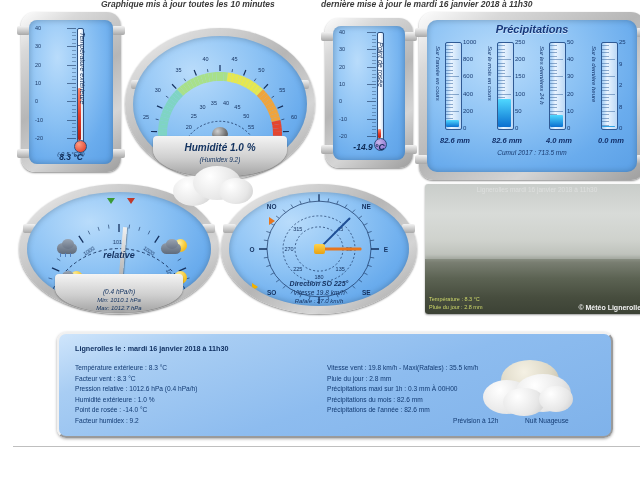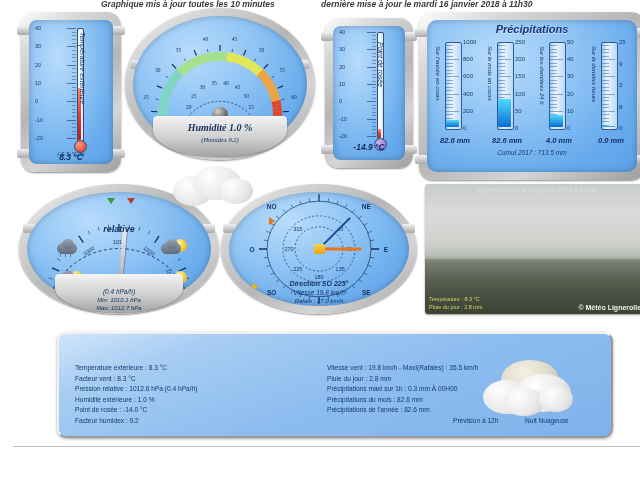--- a/index.html
+++ b/index.html
@@ -156,21 +156,21 @@
           <div class="ttick" style="left: 37px; width: 4px; top: 108.333px; opacity: 0.4;"></div>
           <div class="ttick" style="left: 32px; width: 9px; top: 112px;"></div>
           <div class="tnum" style="left: 0px; top: 112px;">-20</div>
         </div>
       <div class="tlabel" style="left:50px;top:12px;">Température extérieure</div>
       <div class="treadout" style="top:132px;">8.3 °C</div>
       <div class="tsub" style="top:131px;">(-0.5 °C/h)</div>
     </div>
   </div>
 
-  <div class="shell oval" style="left:112px;top:8px;width:190px;height:152px;font-family:Liberation Serif, serif;">
+  <div class="shell oval" style="left:112px;top:28px;width:190px;height:152px;">
     <div class="tab" style="left:6px;top:52px;"></div>
     <div class="tab" style="right:6px;top:52px;"></div>
     <div class="face oval">
       <div class="dial" id="humDial" style="width: 174px; height: 136px;"><svg width="174" height="136">
             <defs>
               <linearGradient id="humg" x1="0" x2="1">
                 <stop offset="0%" stop-color="#7fd4c4"></stop>
                 <stop offset="30%" stop-color="#a8e08a"></stop>
                 <stop offset="52%" stop-color="#e6e84f"></stop>
                 <stop offset="70%" stop-color="#f0a43c"></stop>
@@ -514,21 +514,21 @@
             <div style="position: absolute; width: 1.4px; height: 4px; background: rgb(79, 127, 192); border-radius: 1px; top: 15px; left: 3px;"></div>
             <div style="position: absolute; width: 1.4px; height: 4px; background: rgb(79, 127, 192); border-radius: 1px; top: 15px; left: 8px;"></div>
             <div style="position: absolute; width: 1.4px; height: 4px; background: rgb(79, 127, 192); border-radius: 1px; top: 15px; left: 13px;"></div>
           </div><div style="position: absolute; left: 134px; top: 46px; width: 26px; height: 20px;">
             <div style="position: absolute; right: 0px; top: 1px; width: 13px; height: 13px; border-radius: 50%; background: radial-gradient(circle at 35% 30%, rgb(255, 243, 168), rgb(246, 197, 42) 60%, rgb(232, 166, 19));"></div>
             <div style="position: absolute; left: 0px; top: 5px; width: 20px; height: 11px; border-radius: 7px; background: linear-gradient(rgb(143, 154, 168), rgb(95, 107, 124));"></div>
             <div style="position: absolute; left: 5px; top: 1px; width: 12px; height: 10px; border-radius: 50%; background: linear-gradient(rgb(153, 164, 178), rgb(106, 117, 134));"></div>
           </div><div style="position: absolute; left: 134px; top: 78px; width: 26px; height: 20px;">
             <div style="position: absolute; right: 0px; top: 1px; width: 13px; height: 13px; border-radius: 50%; background: radial-gradient(circle at 35% 30%, rgb(255, 243, 168), rgb(246, 197, 42) 60%, rgb(232, 166, 19));"></div>
           </div><div style="position: absolute; width: 4px; height: 70px; transform-origin: 50% 100%; background: linear-gradient(rgb(240, 240, 240), rgb(180, 180, 180) 70%, rgb(140, 140, 140)); box-shadow: rgba(0, 0, 0, 0.3) 1px 0px 1px; left: 90px; top: 34.88px; transform: rotate(5deg);"></div><div class="hub" style="left: 81px; top: 94.88px; width: 22px; height: 18px;"></div><div style="position: absolute; left: 80px; top: 6px; width: 0px; height: 0px; border-top: 6px solid rgb(58, 154, 53); border-left: 4px solid transparent; border-right: 4px solid transparent;"></div><div style="position: absolute; left: 100px; top: 6px; width: 0px; height: 0px; border-top: 6px solid rgb(192, 57, 43); border-left: 4px solid transparent; border-right: 4px solid transparent;"></div></div>
-      <div class="dial-title" style="top:32px;">relative</div>
+      <div class="dial-title" style="top:58px;">relative</div>
     </div>
     <div class="plate" style="left:36px;top:90px;width:128px;height:38px;border-radius:4px 4px 60px 60px/4px 4px 24px 24px;">
       <div class="plate-txt" style="top:14px;font-size:6.5px;">(0.4 hPa/h)</div>
       <div class="plate-txt" style="top:23px;font-size:6px;">Min: 1010.1 hPa</div>
       <div class="plate-txt" style="top:31px;font-size:6px;">Max: 1012.7 hPa</div>
     </div>
   </div>
 
   <div class="shell oval" style="left:208px;top:184px;width:196px;height:130px;">
     <div class="tab" style="left:2px;top:40px;"></div>
@@ -585,20 +585,21 @@
     <div class="sky"></div>
     <div class="land"></div>
     <div class="hz"></div>
     <div class="camtop">Lignerolles mardi 16 janvier 2018 à 11h30</div>
     <div class="camL" style="bottom:12px;">Température : 8.3 °C</div>
     <div class="camL" style="bottom:4px;">Pluie du jour : 2.8 mm</div>
     <div class="camR">© Météo Lignerolles</div>
   </div>
 
   <div id="summary" style="left:44px;top:332px;width:552px;height:102px;">
+    <div class="sline ttl" style="left:16px;top:10px;">Lignerolles le : mardi 16 janvier 2018 à 11h30</div>
     <div id="sumL" style="position:absolute;left:16px;top:29px;">
         <div class="sline" style="position: relative; left: 0px; top: 0px; line-height: 10.5px;">Température extérieure : 8.3 °C</div>
         <div class="sline" style="position: relative; left: 0px; top: 0px; line-height: 10.5px;">Facteur vent : 8.3 °C</div>
         <div class="sline" style="position: relative; left: 0px; top: 0px; line-height: 10.5px;">Pression relative : 1012.6 hPa (0.4 hPa/h)</div>
         <div class="sline" style="position: relative; left: 0px; top: 0px; line-height: 10.5px;">Humidité extérieure : 1.0 %</div>
         <div class="sline" style="position: relative; left: 0px; top: 0px; line-height: 10.5px;">Point de rosée : -14.0 °C</div>
         <div class="sline" style="position: relative; left: 0px; top: 0px; line-height: 10.5px;">Facteur humidex : 9.2</div>
       </div>
     <div id="sumR" style="position:absolute;left:268px;top:29px;">
         <div class="sline" style="position: relative; left: 0px; top: 0px; line-height: 10.5px;">Vitesse vent : 19.8 km/h - Maxi(Rafales) : 35.5 km/h</div>

